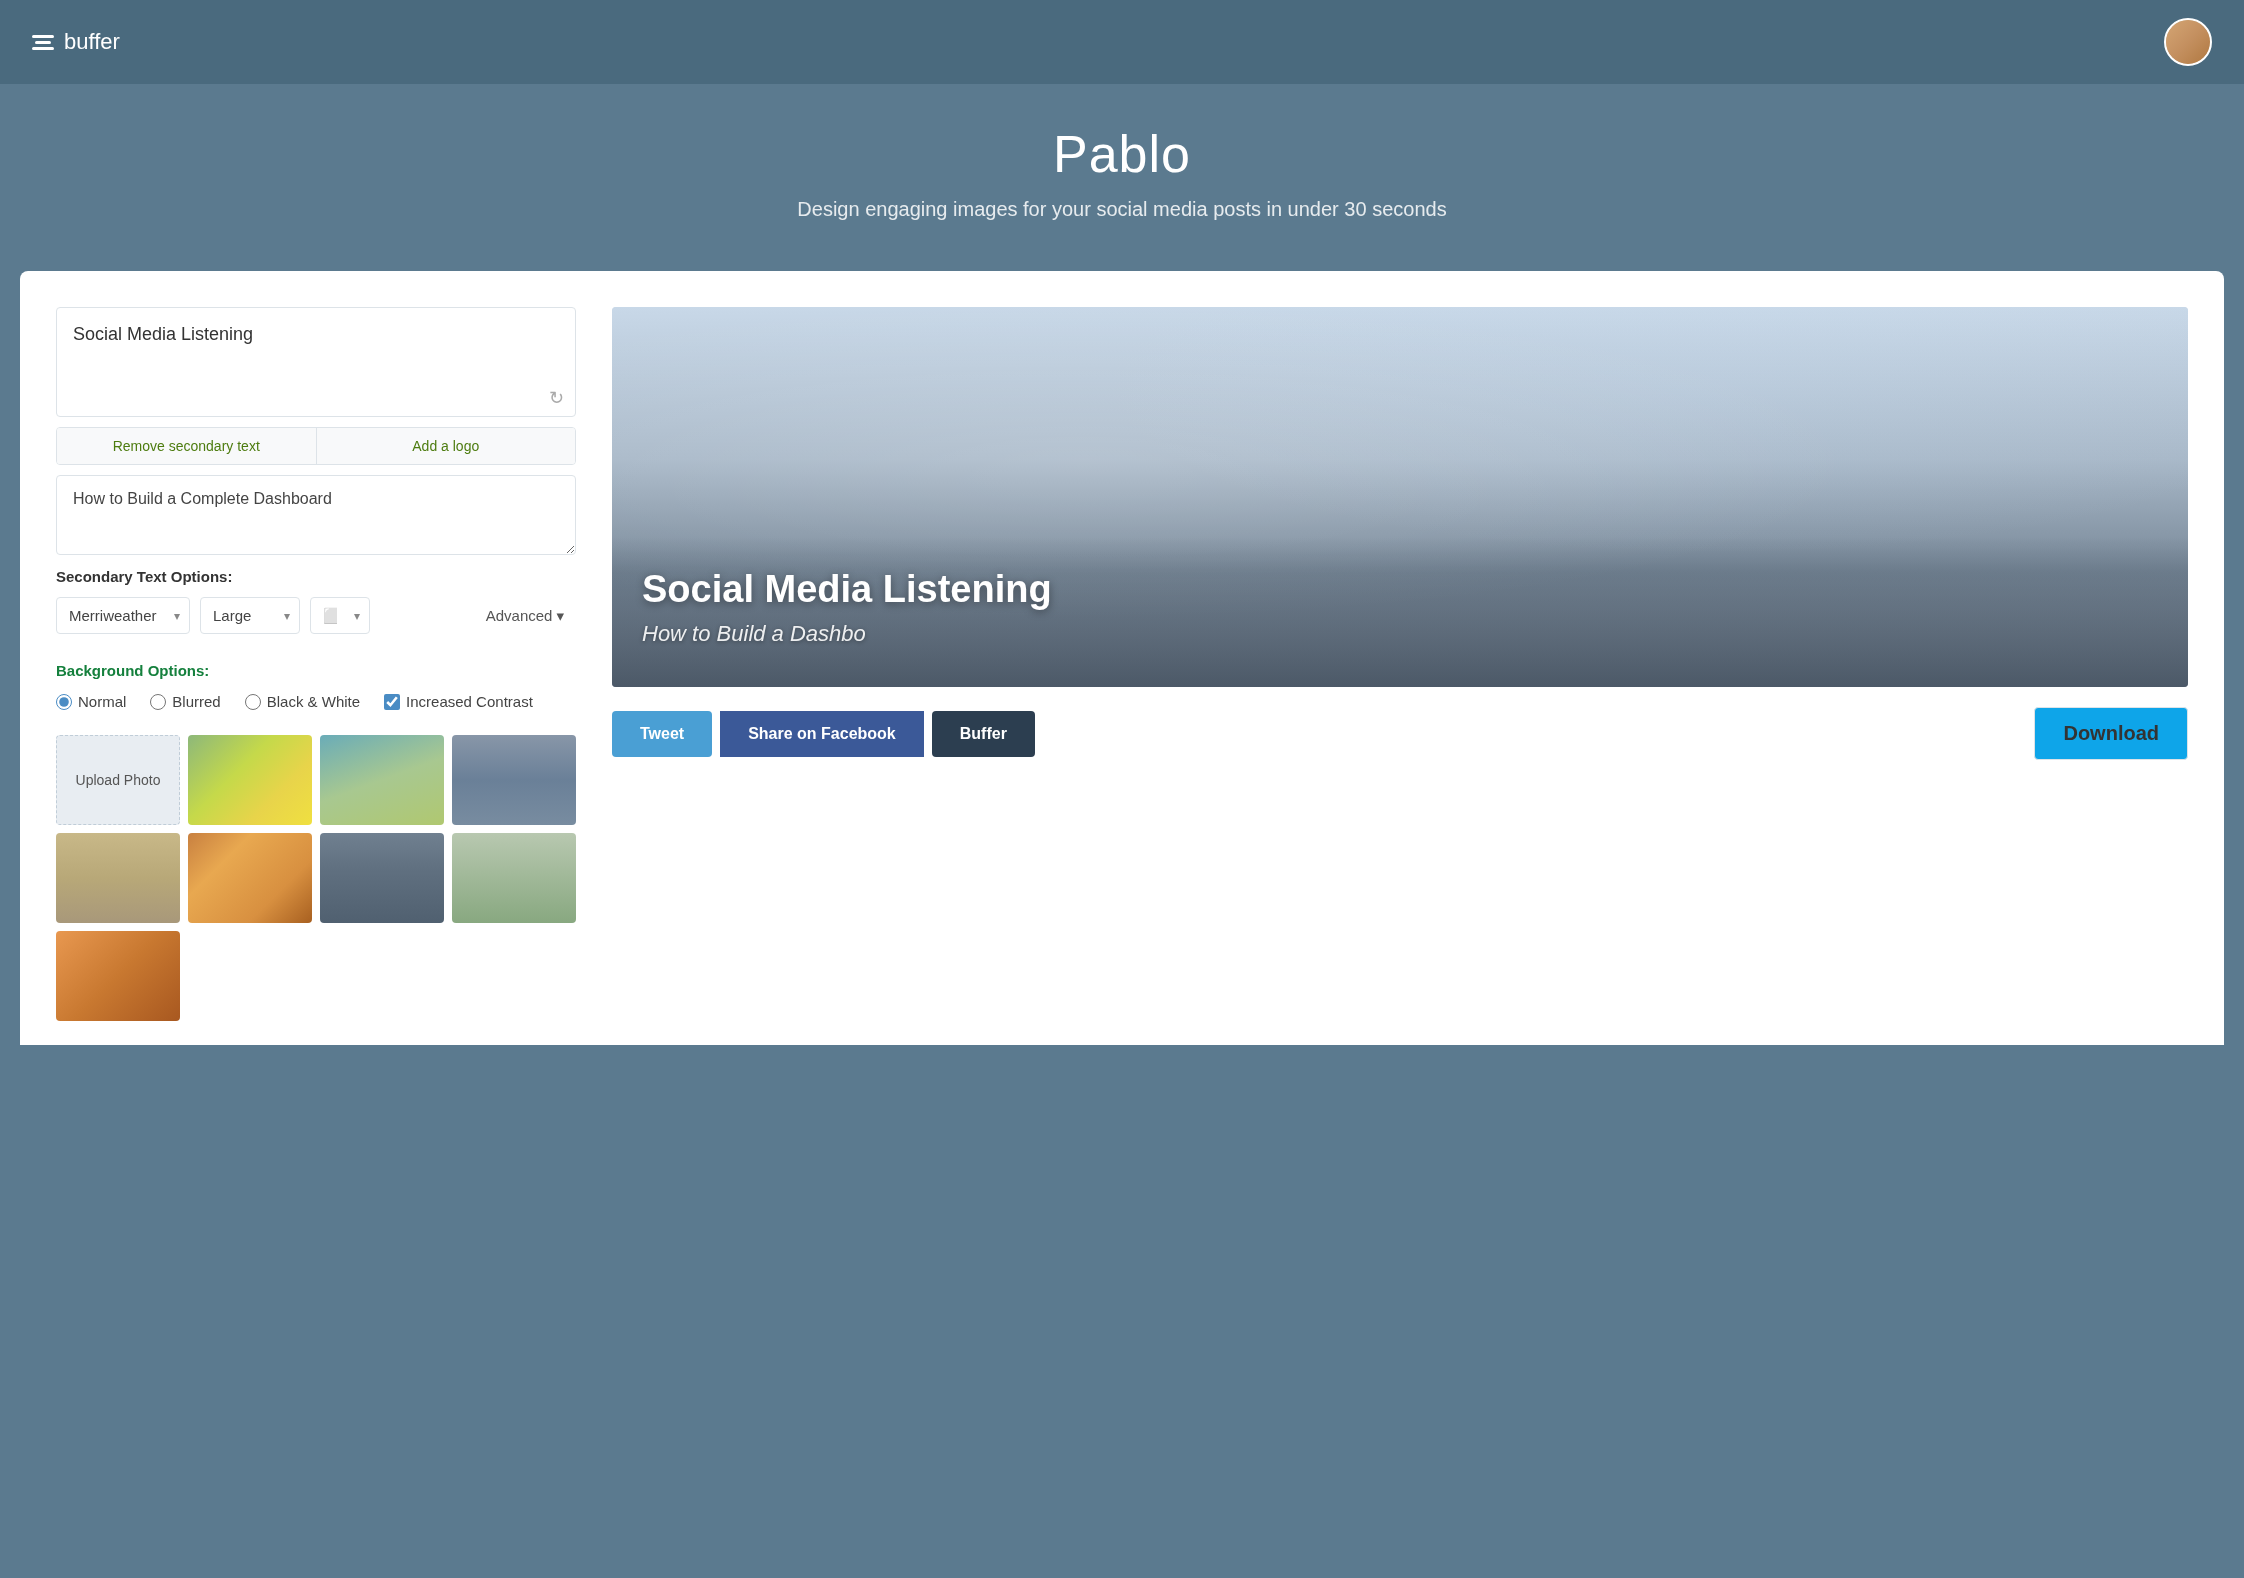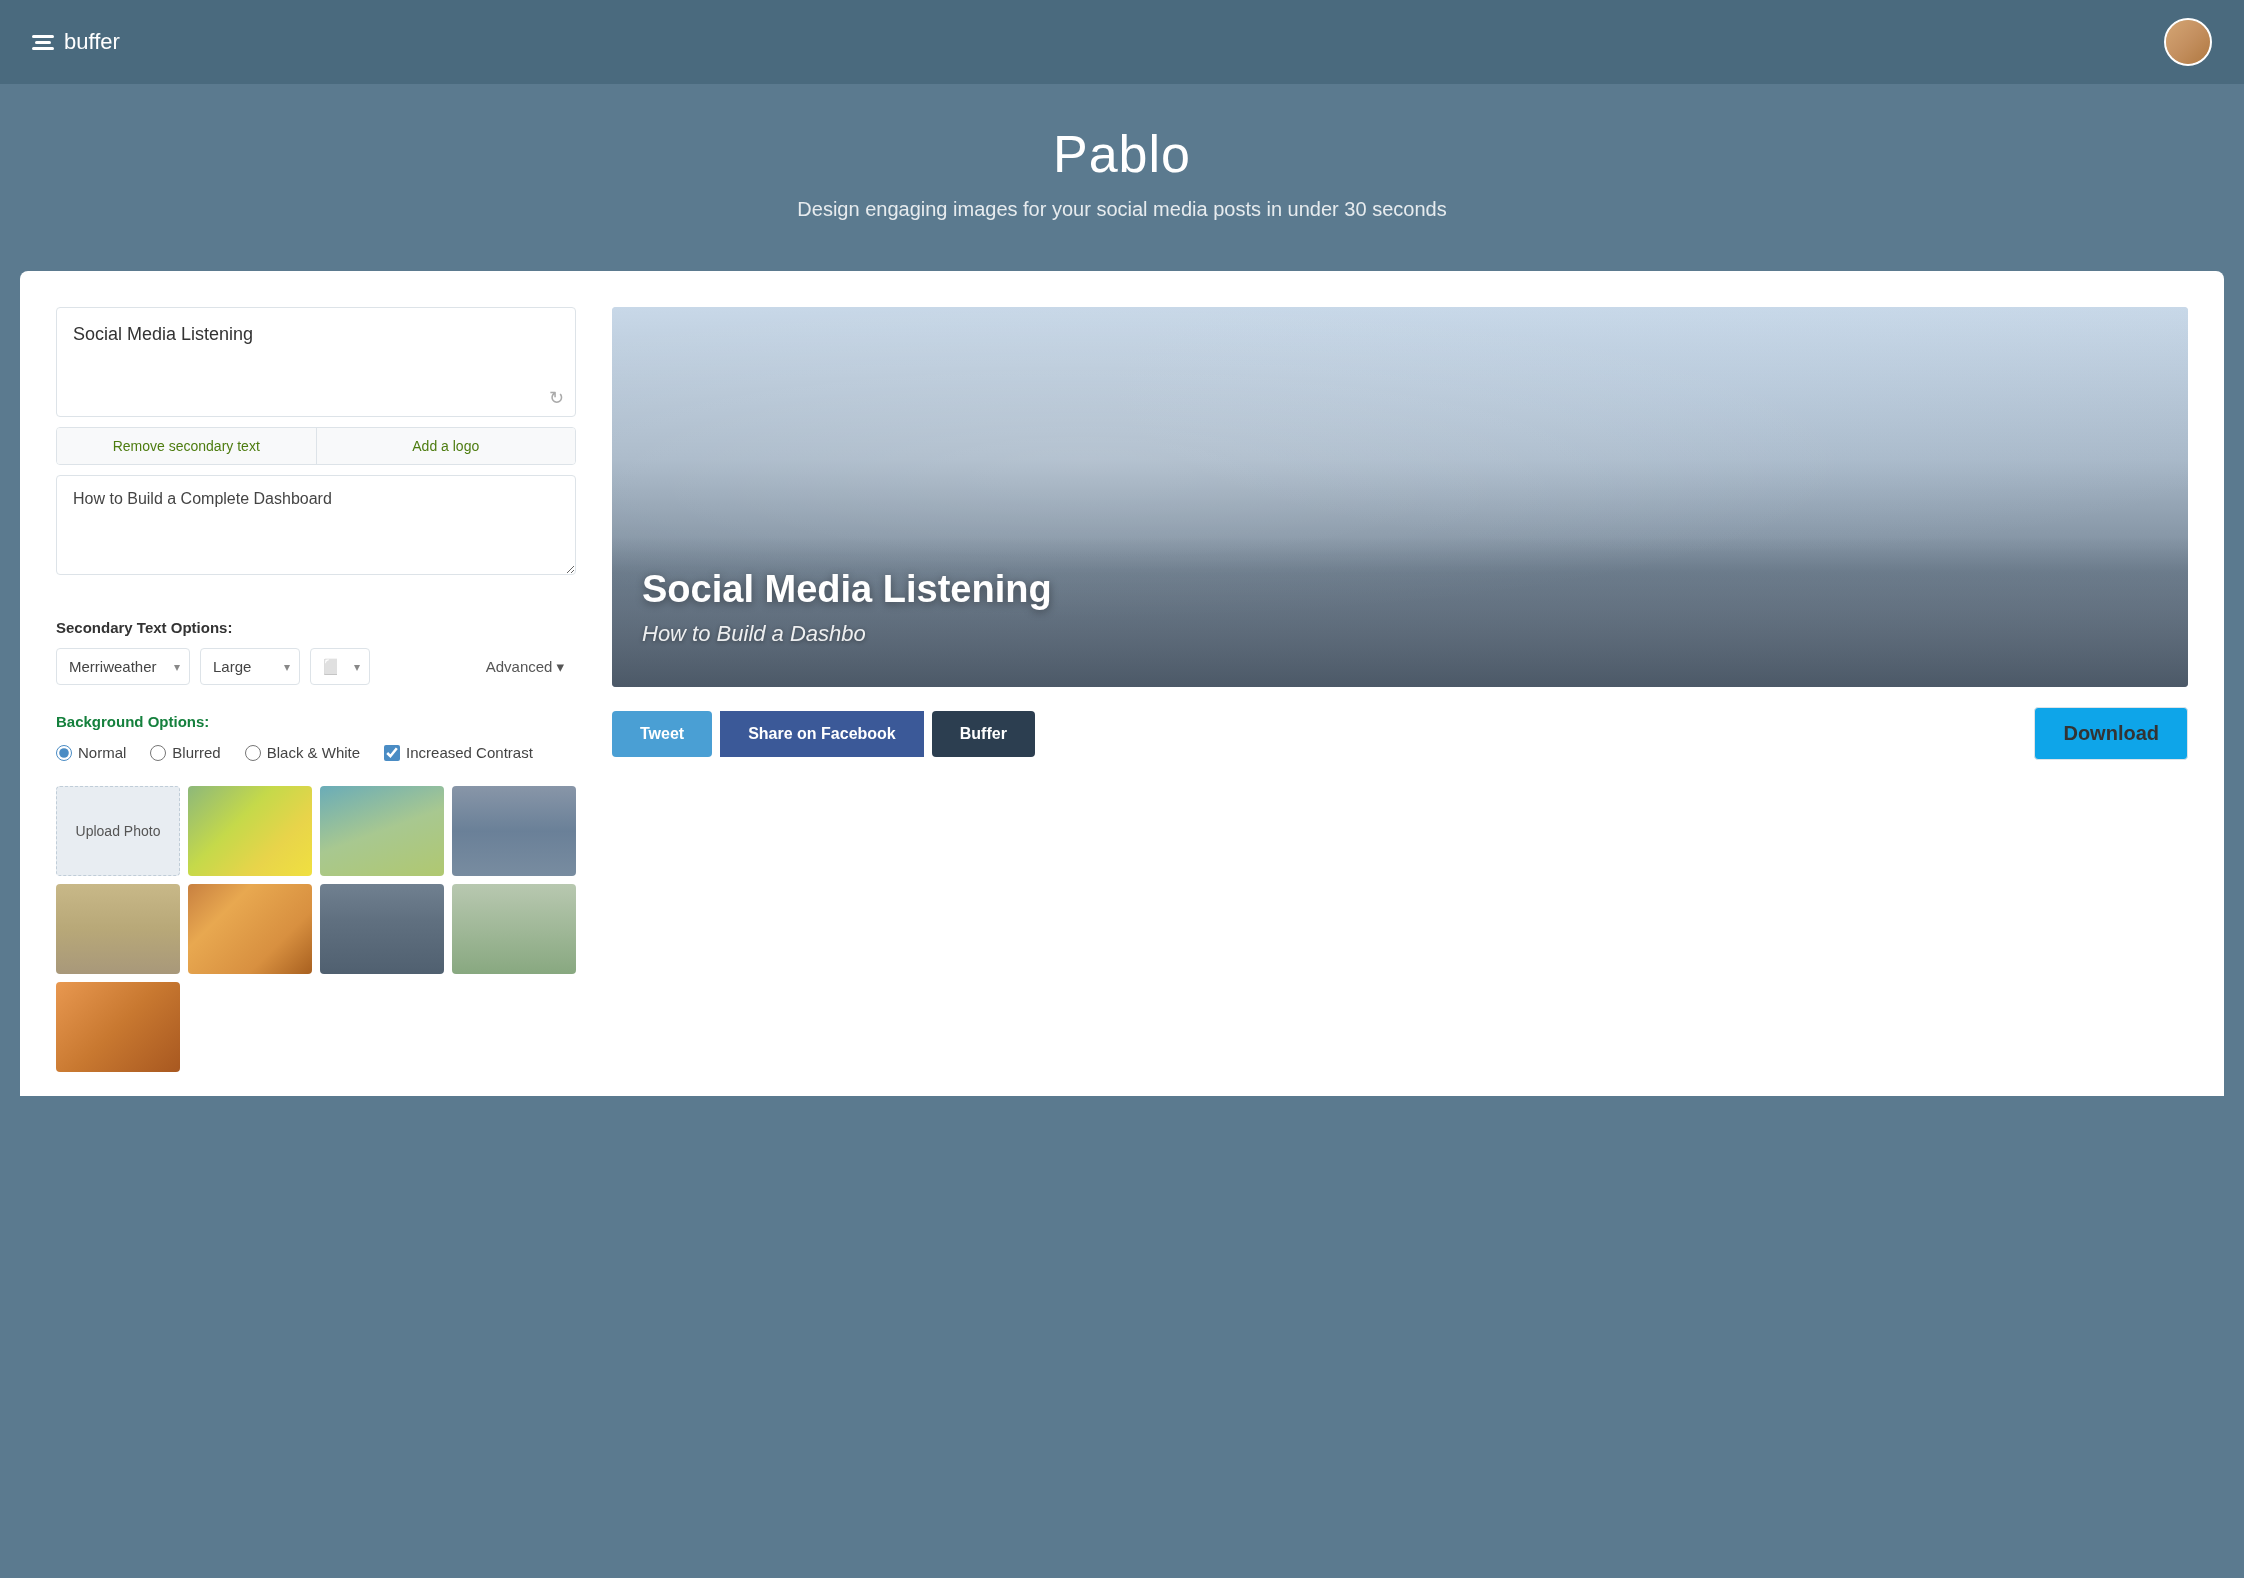--- a/index.html
+++ b/index.html
@@ -135,24 +135,24 @@
     .toggle-segment:last-child { border-right: none; }
 
     .secondary-textarea {
       width: 100%;
       border: 1.5px solid #dde3e8;
       border-radius: 4px;
       padding: 14px 16px;
       font-size: 16px;
       color: #444;
       resize: vertical;
-      height: 100px;
+      height: 80px;
       outline: none;
       font-family: inherit;
-      margin-bottom: 40px;
+      margin-bottom: 9px;
     }
 
     
     .options-label {
       font-size: 15px;
       font-weight: 700;
       color: #333;
       margin-bottom: 12px;
     }
     .options-row {

